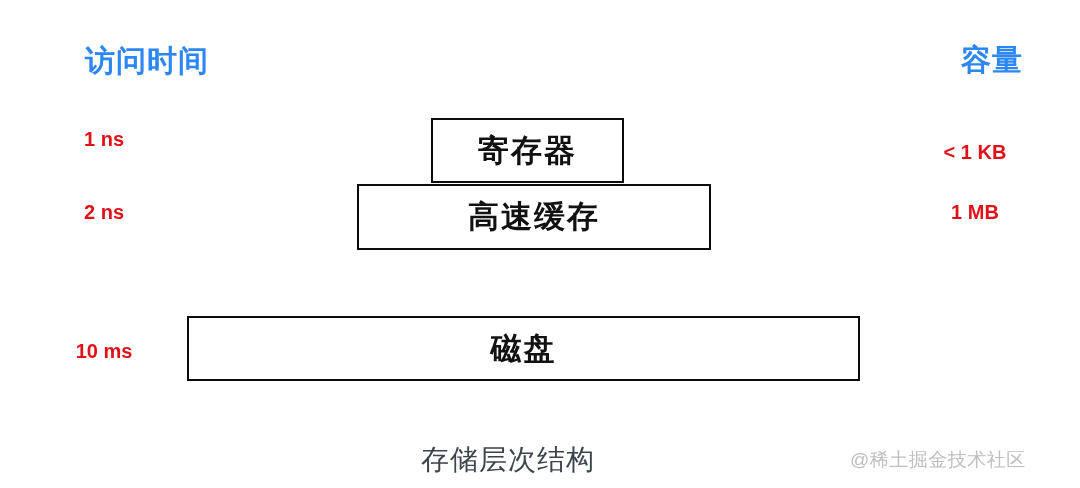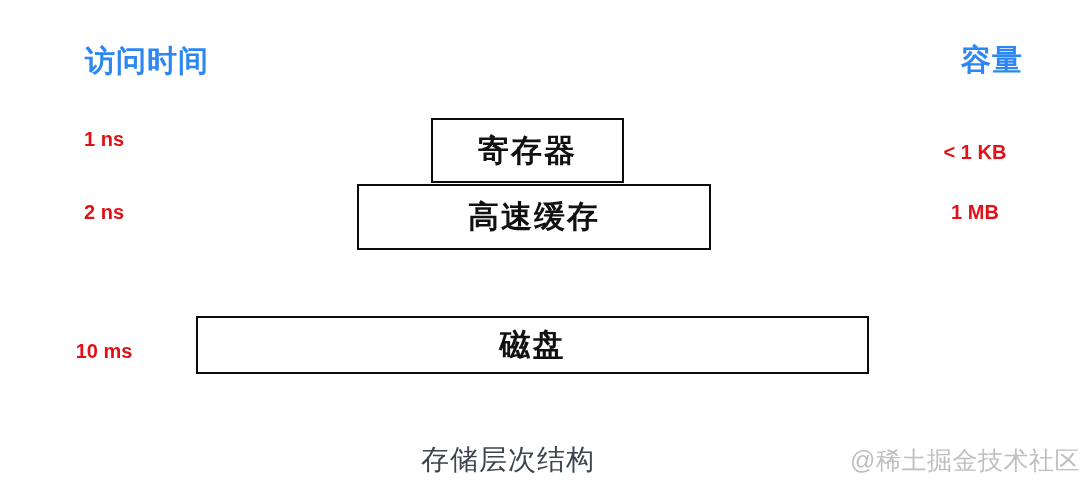--- a/index.html
+++ b/index.html
@@ -35,21 +35,21 @@
     border:2.5px solid var(--box-border);
     background:#ffffff;
     display:flex;align-items:center;justify-content:center;
     font-size:31px;font-weight:700;color:#111111;
     letter-spacing:2px;
     white-space:nowrap;
   }
   .box-0{left:431px;top:118px;width:193px;height:65px;}
   .box-1{left:357px;top:184px;width:354px;height:66px;}
   .box-2{left:271px;top:251px;width:527px;height:63px;}
-  .box-3{left:196px;top:316px;width:673px;height:58px;}
+  .box-3{left:187px;top:316px;width:673px;height:65px;}
 
   .lbl{
     position:absolute;
     color:var(--label-red);
     font-weight:700;
     font-size:20px;line-height:30px;
     text-align:center;
     white-space:nowrap;
   }
   .time-0{left:43px;top:124px;width:122px;}
@@ -67,21 +67,21 @@
     left:358px;top:447px;width:300px;
     text-align:center;
     font-size:28px;line-height:26px;
     color:var(--caption-gray);
     letter-spacing:1px;
     white-space:nowrap;
   }
   .watermark{
     position:absolute;
     left:850px;top:449px;
-    font-size:25px;line-height:22px;
+    font-size:19px;line-height:22px;
     color:var(--watermark-gray);
     letter-spacing:0.5px;
     white-space:nowrap;
   }
 </style>
 </head>
 <body>
 
 <div class="stage">
 

